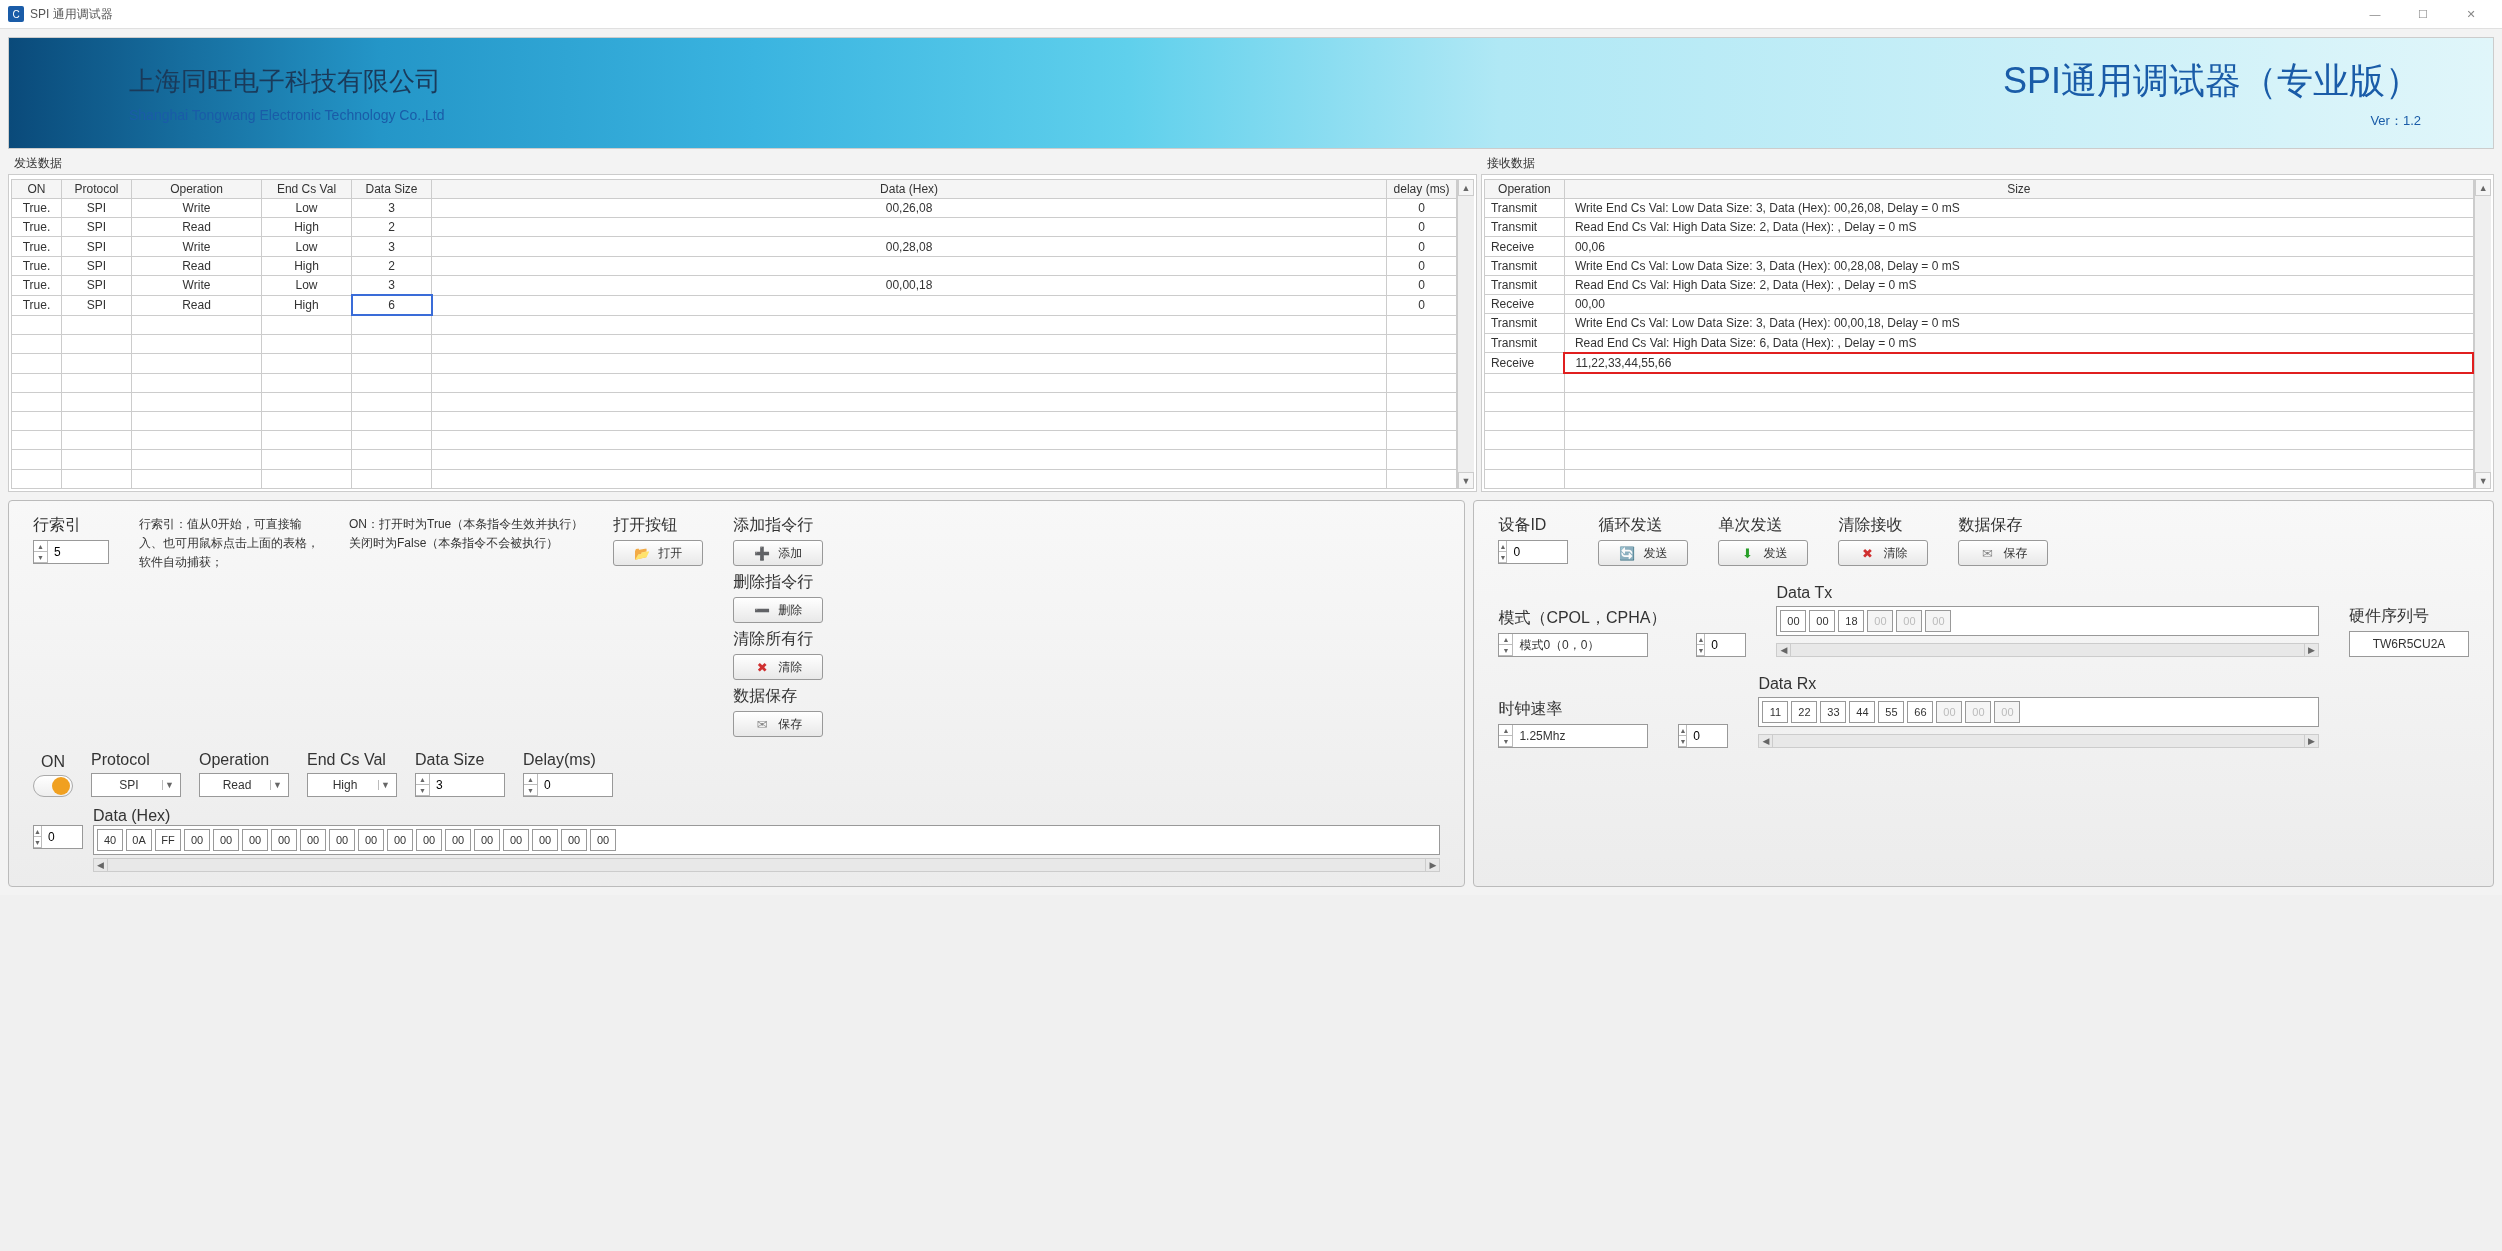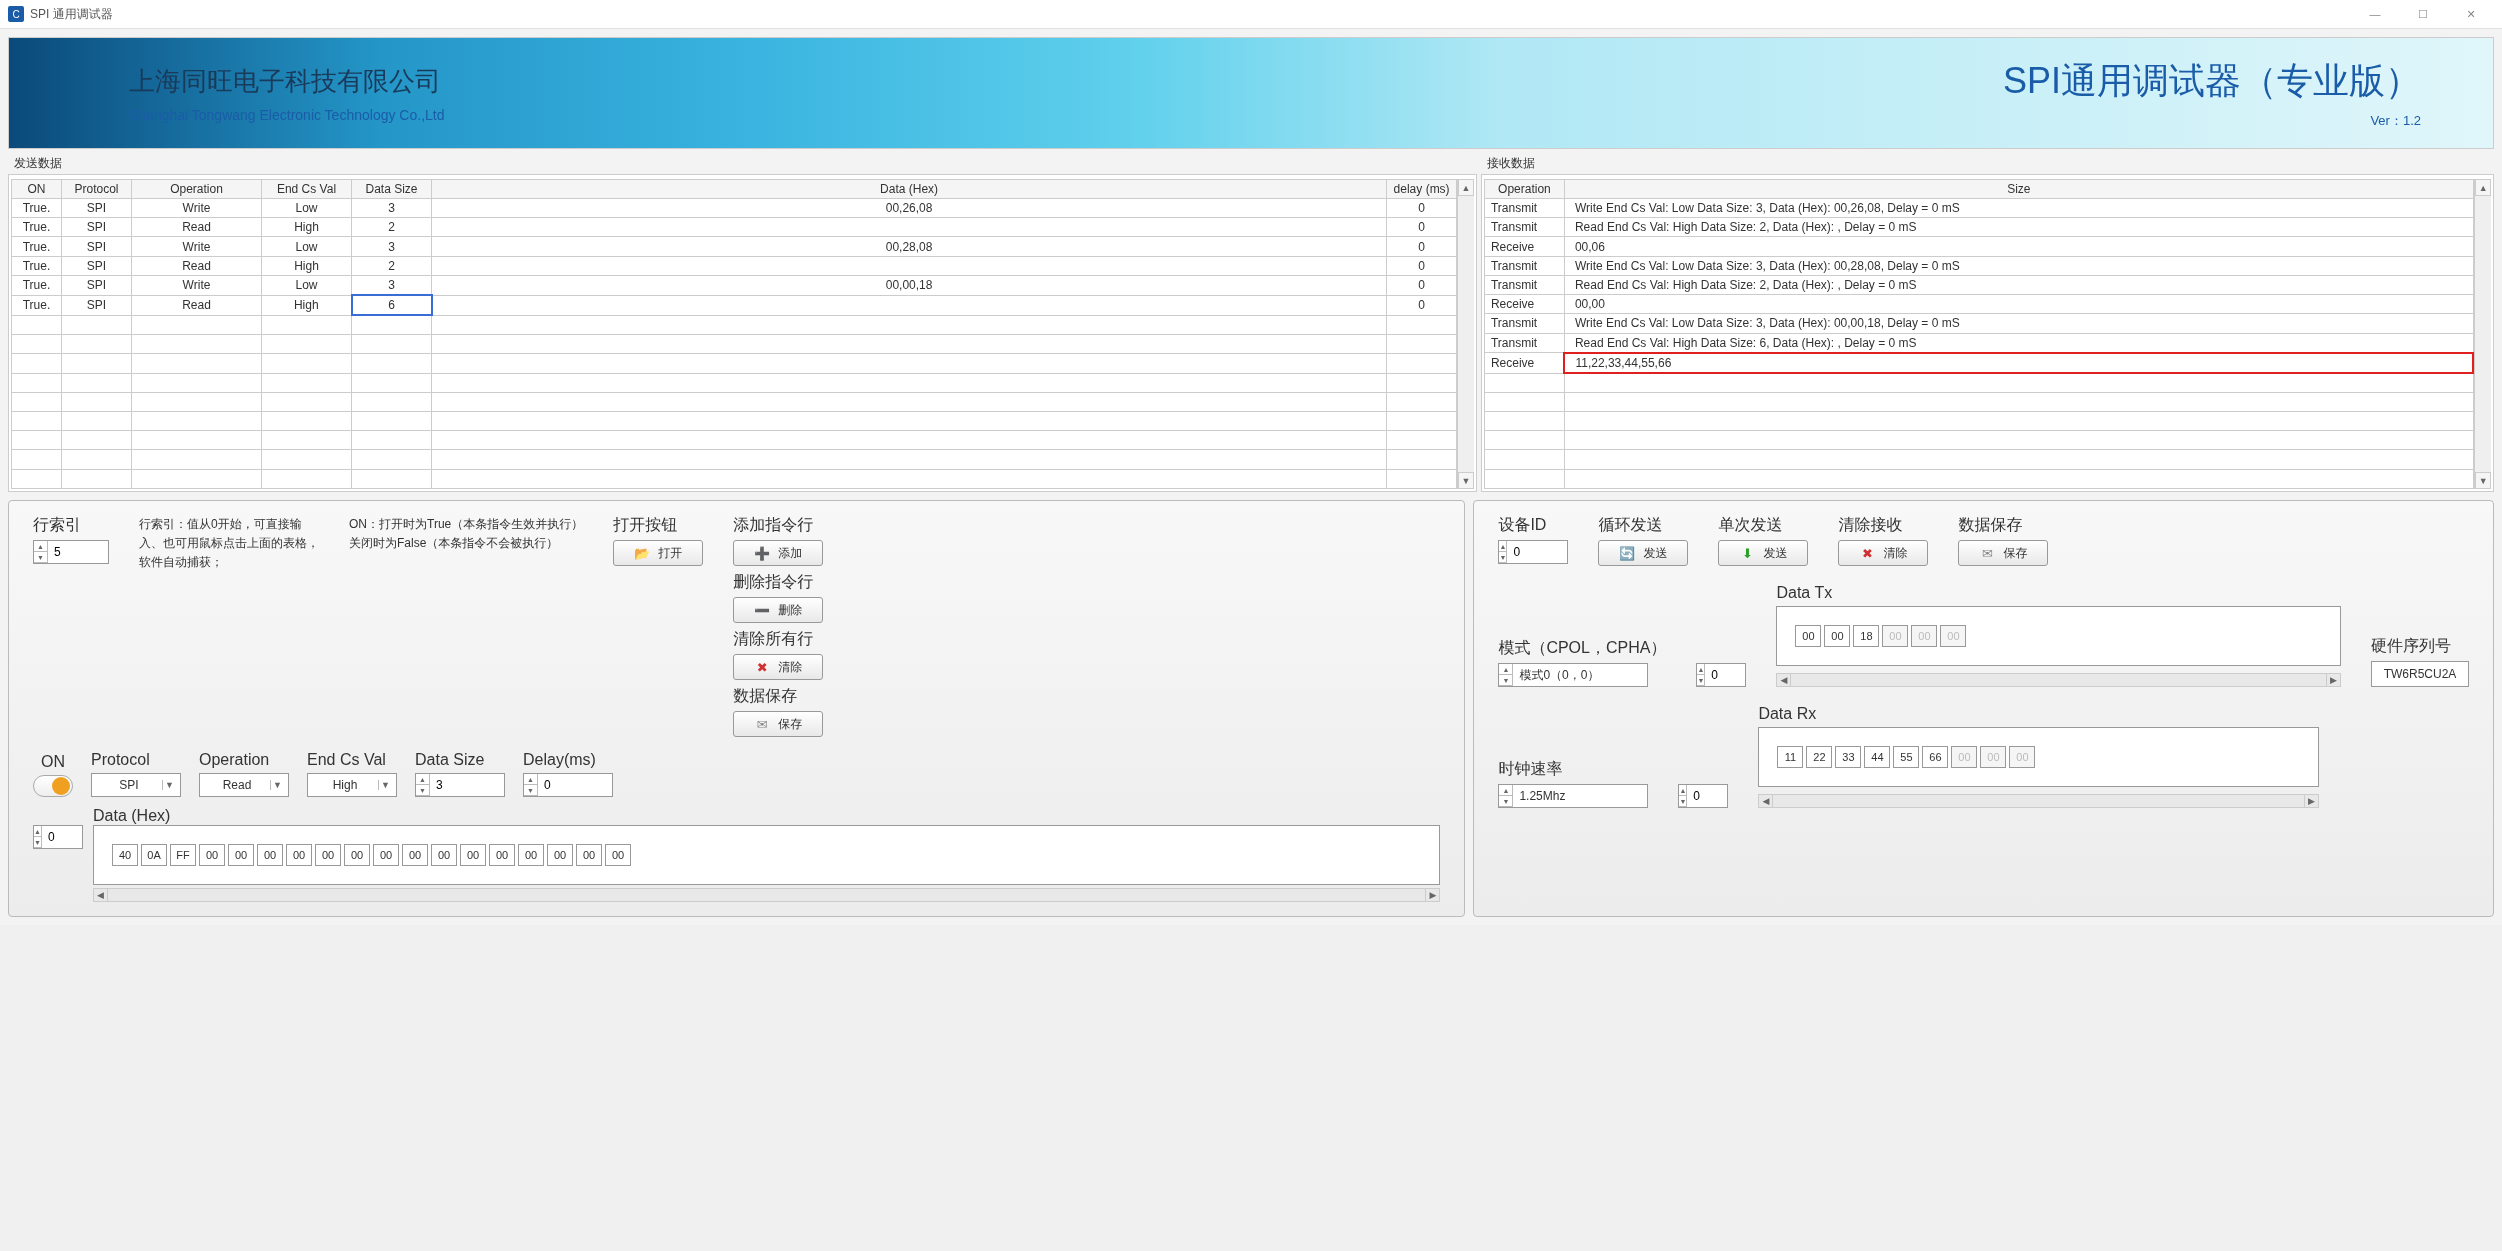--- a/index.html
+++ b/index.html
@@ -51,21 +51,21 @@
 .hexrow { display:flex; gap:3px; align-items:center; }
 .hscroll { height:14px; background:#e8e8e8; border:1px solid #ccc; margin-top:3px; display:flex; align-items:center; position:relative;}
 .hscroll .ar { width:14px; height:100%; font-size:9px; display:flex; align-items:center; justify-content:center; color:#666; border-right:1px solid #ccc;}
 .hscroll .ar.r { border-right:none; border-left:1px solid #ccc; margin-left:auto;}
 .icn-open{color:#f0a030;} .icn-add{color:#2a8a2a;} .icn-del{color:#4a7ab0;} .icn-clear{color:#d03030;} .icn-save{color:#888;} .icn-loop{color:#2a8ad0;} .icn-down{color:#2aa02a;}
 .section-col { display:flex; flex-direction:column; gap:6px;}
 .cp-row1 { display:flex; gap:30px; align-items:flex-start;}
 .cp-row2 { display:flex; gap:18px; align-items:flex-end; margin-top:14px;}
 .help { font-size:12px; line-height:1.6; }
 .btngroup { display:flex; flex-direction:column; gap:4px; align-items:flex-start;}
-.databox { border:1px solid #999; background:#fff; padding:18px; display:flex; gap:3px;}
+.databox { border:1px solid #999; background:#fff; padding:3px; display:flex; gap:3px;}
 </style>
 </head>
 <body>
 
 <div class="window">
   <div class="titlebar">
     <div class="icon">C</div>
     <div class="title">SPI 通用调试器</div>
     <div class="winbtns">
       <div class="winbtn">—</div>
@@ -567,21 +567,21 @@
                   <div class="hexcell dim">00</div>
                 </div>
               </div>
             <div class="hscroll">
                 <div class="ar">◀</div>
                 <div class="ar r">▶</div>
               </div>
           </div>
           <div class="fieldgroup">
             <div class="fieldlabel">硬件序列号</div>
-            <div class="combo" style="width:98px; height:26px;">
+            <div class="combo" style="width:120px; height:26px;">
                 <span class="txt">TW6R5CU2A</span>
               </div>
           </div>
         </div>
 
         <div style="display:flex; gap:30px; margin-top:18px; align-items:flex-end;">
           <div class="fieldgroup">
             <div class="fieldlabel">时钟速率</div>
             <div class="spin" style="width:150px">
                 <div class="arrows">

